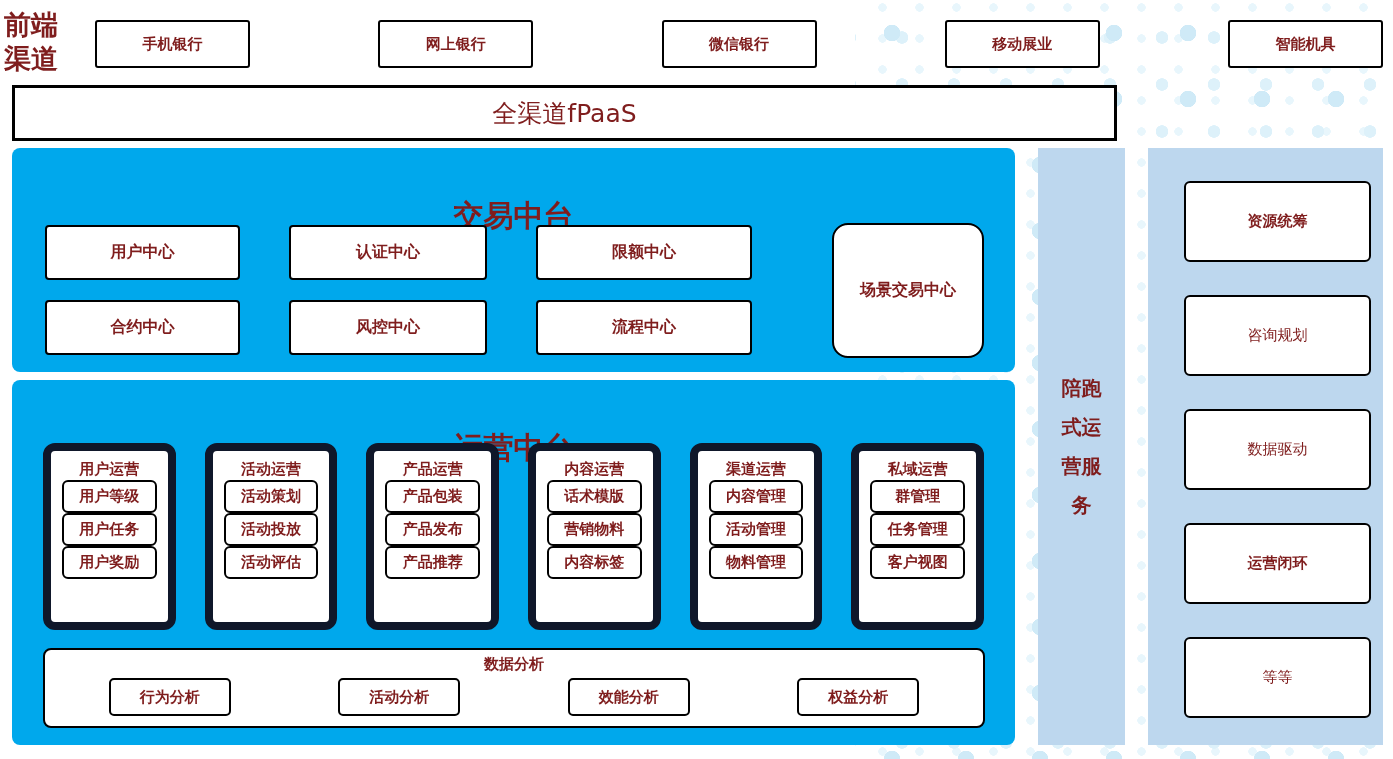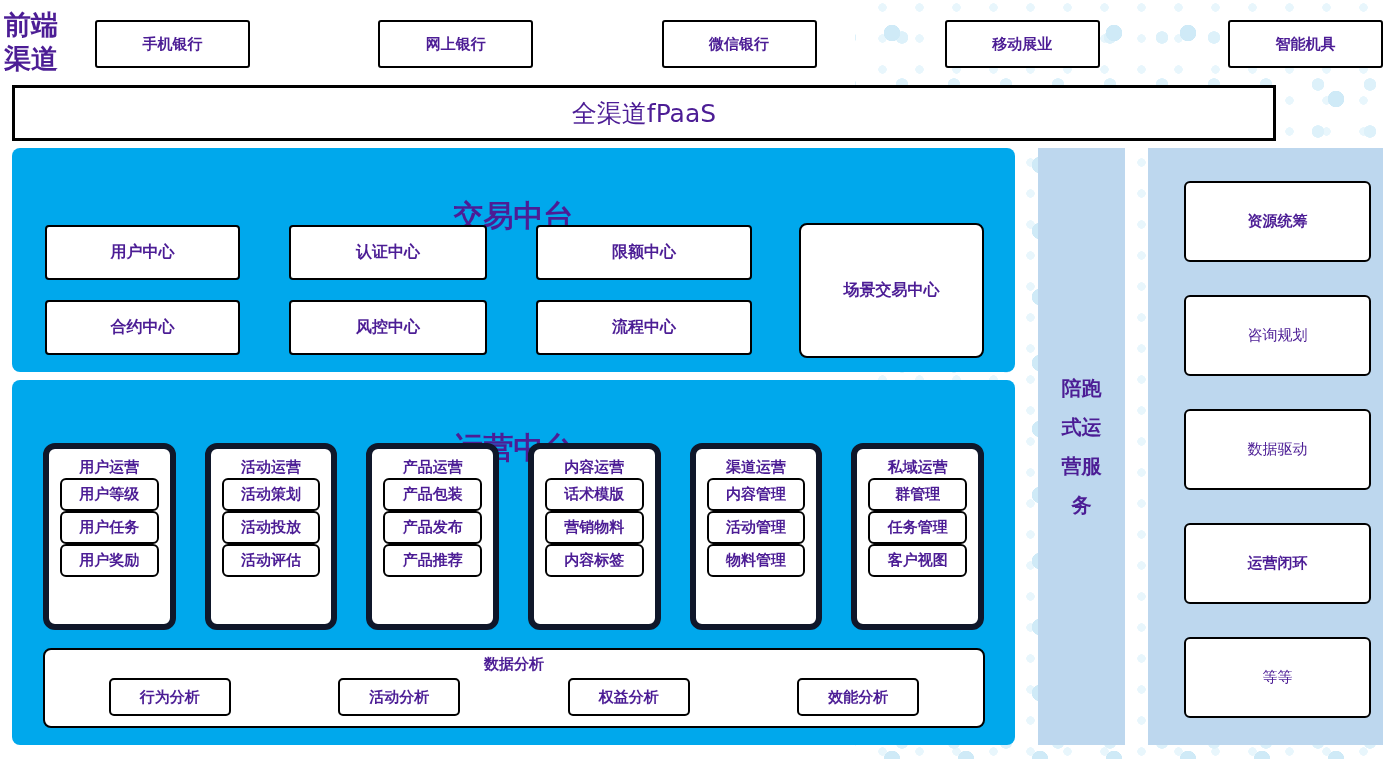--- a/index.html
+++ b/index.html
@@ -1,18 +1,18 @@
 <!DOCTYPE html>
 <html><head>
 <meta charset="utf-8">
 <style>
   html,body{margin:0;padding:0;background:#fff;}
   .stage{
     position:relative;width:1393px;height:759px;background:#fff;overflow:hidden;
-    font-family:"DejaVu Sans","Liberation Sans",sans-serif;color:#4c1d95;text-decoration:underline;
+    font-family:"DejaVu Sans","Liberation Sans",sans-serif;color:#7f1d1d;text-decoration:underline;
   }
   
   .dots{
     position:absolute;left:855px;top:0;width:538px;height:759px;z-index:0;
     background-image:
       radial-gradient(circle, #cfeaf7 0 8px, rgba(0,0,0,0) 8.5px),
       radial-gradient(circle, #ddf1fa 0 6px, rgba(0,0,0,0) 6.5px),
       radial-gradient(circle, #e8f6fc 0 4px, rgba(0,0,0,0) 4.5px);
     background-size:74px 66px,52px 47px,37px 31px;
     background-position:0 0,21px 14px,9px 23px;
@@ -21,21 +21,21 @@
     position:absolute;left:4px;top:8px;width:60px;z-index:2;
     font-family:"DejaVu Serif","Liberation Serif",serif;
     font-weight:700;font-size:27px;line-height:34px;
   }
   .channel-row{position:absolute;left:95px;top:20px;width:1288px;display:flex;justify-content:space-between;z-index:2;}
   .channel-box{
     width:155px;height:48px;background:#fff;border:2px solid #000;border-radius:3px;
     display:flex;align-items:center;justify-content:center;font-size:15px;font-weight:600;box-sizing:border-box;
   }
   .fpaas-bar{
-    position:absolute;left:12px;top:85px;width:1264px;height:56px;z-index:2;
+    position:absolute;left:12px;top:85px;width:1105px;height:56px;z-index:2;
     background:#fff;border:3px solid #000;box-sizing:border-box;
     display:flex;align-items:center;justify-content:center;font-size:25px;font-weight:500;
   }
   .panel{position:absolute;left:12px;width:1003px;background:#00a8ec;border-radius:8px;z-index:2;}
   .tx-panel{top:148px;height:224px;}
   .op-panel{top:380px;height:365px;}
   .panel-title{
     text-align:center;padding-top:9px;font-size:30px;font-weight:700;
     font-family:"DejaVu Serif","Liberation Serif",serif;
     margin-top:39px;
@@ -43,24 +43,24 @@
   .white-box{
     background:#fff;border:2px solid #000;box-sizing:border-box;
     display:flex;align-items:center;justify-content:center;
   }
   .tx-grid{
     position:absolute;left:33px;top:77px;display:grid;
     grid-template-columns:195px 198px 216px;grid-auto-rows:55px;
     column-gap:49px;row-gap:20px;
   }
   .tx-box{border-radius:4px;font-size:16px;font-weight:600;}
-  .scene-box{position:absolute;right:31px;top:75px;width:185px;height:135px;border-radius:8px;font-size:16px;font-weight:600;text-align:center;}
+  .scene-box{position:absolute;right:31px;top:75px;width:152px;height:135px;border-radius:16px;font-size:16px;font-weight:600;text-align:center;}
   .op-groups{position:absolute;left:31px;top:63px;width:941px;display:flex;gap:29px;}
   .op-group{
-    flex:1;height:187px;background:#fff;border:6px solid #0f172a;border-radius:12px;
+    flex:1;height:187px;background:#fff;border:8px solid #0f172a;border-radius:12px;
     box-sizing:border-box;display:flex;flex-direction:column;padding:7px 11px 0;
   }
   .op-group-title{text-align:center;font-size:15px;font-weight:600;line-height:22px;}
   .op-item{
     height:33px;background:#fff;border:2px solid #000;border-radius:6px;
     display:flex;align-items:center;justify-content:center;font-size:15px;font-weight:600;box-sizing:border-box;
   }
   .analysis-box{
     position:absolute;left:31px;top:268px;width:942px;height:80px;
     background:#fff;border:2px solid #000;border-radius:8px;box-sizing:border-box;
@@ -152,22 +152,22 @@
         <div class="op-item">任务管理</div>
         <div class="op-item">客户视图</div>
       </div>
     </div>
 
     <div class="analysis-box">
       <div class="analysis-title">数据分析</div>
       <div class="analysis-items">
         <div class="white-box analysis-item">行为分析</div>
         <div class="white-box analysis-item">活动分析</div>
+        <div class="white-box analysis-item">效能分析</div>
         <div class="white-box analysis-item">权益分析</div>
-        <div class="white-box analysis-item">效能分析</div>
       </div>
     </div>
   </div>
 
   <div class="side-col">
     <div class="side-col-text">陪跑式运营服务</div>
   </div>
 
   <div class="right-col">
     <div class="white-box value-box bold">资源统筹</div>

